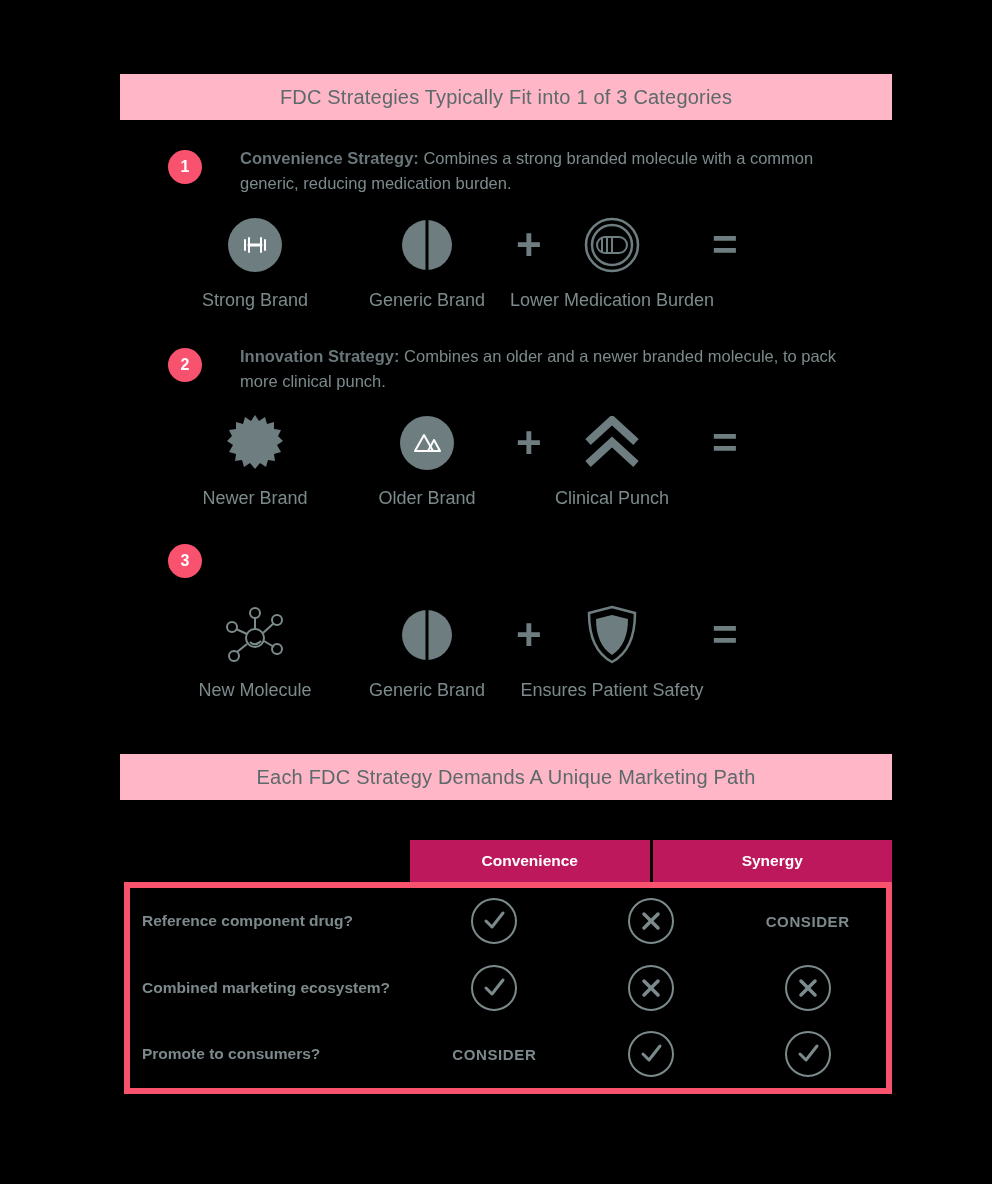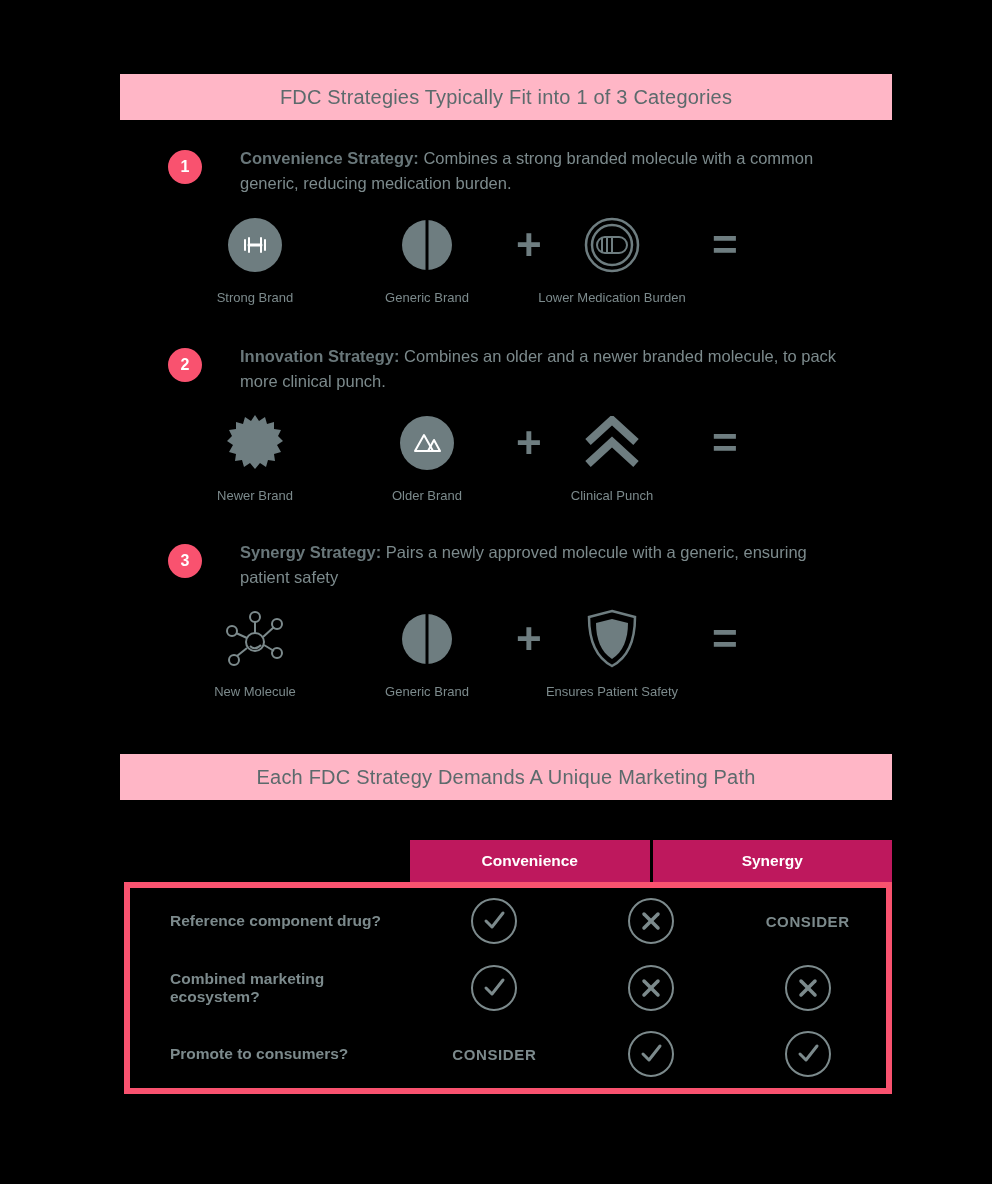--- a/index.html
+++ b/index.html
@@ -49,21 +49,21 @@
 
   
   .equation {
     position: relative;
     margin-top: 18px;
     height: 110px;
   }
   .eq-item { position: absolute; top: 0; text-align: center; }
   .eq-icon { height: 62px; display: flex; align-items: center; justify-content: center; }
   .eq-label {
-    margin-top: 14px; color: #7C8A8C; font-size: 13px; white-space: nowrap;
+    margin-top: 14px; color: #7C8A8C; font-size: 18px; white-space: nowrap;
   }
   .eq-op {
     position: absolute; top: 8px;
     color: #6E7D80; font-size: 44px; font-weight: 600; line-height: 46px;
   }
 
   
   .slot-a  { left: 135px; width: 160px; margin-left: -80px; }
   .slot-op1{ left: 396px; }
   .slot-b  { left: 307px; width: 200px; margin-left: -100px; }
@@ -88,21 +88,21 @@
   .tab + .tab { margin-left: 3px; }
 
   #matrix {
     position: absolute; left: 124px; top: 882px;
     width: 768px; height: 212px;
     border: 6px solid #F9526F;
     background: #000;
   }
   .mrow { display: flex; align-items: center; height: 66.6px; }
   .mrow .q {
-    width: 286px; padding-left: 40px;
+    width: 286px; padding-left: 12px;
     color: #7C8A8C; font-size: 15.5px; font-weight: 700;
   }
   .mcell {
     flex: 1; display: flex; align-items: center; justify-content: center;
     color: #7C8A8C; font-size: 15px; font-weight: 700; letter-spacing: .6px;
   }
   .ring {
     width: 46px; height: 46px; border-radius: 50%;
     border: 2.5px solid #7C8A8C;
     display: flex; align-items: center; justify-content: center;
@@ -223,23 +223,20 @@
           </svg>
         </div>
         <div class="eq-label">Clinical Punch</div>
       </div>
     </div>
   </div>
 
   <div class="strategy" id="strategy-3">
     <div class="strat-head">
       <div class="badge">3</div>
-      <div class="strat-text">
-        <b>Synergy Strategy:</b><span> Pairs a newly approved molecule with a generic, ensuring patient safety</span>
-      </div>
     </div>
     <div class="equation">
 
       <div class="eq-item slot-a">
         <div class="eq-icon">
           <svg width="62" height="58" viewBox="0 0 62 58">
             <g stroke="#7C8A8C" stroke-width="2" fill="none">
               <circle cx="31" cy="32" r="9"></circle>
               <line x1="31" y1="23" x2="31" y2="11"></line>
               <line x1="23" y1="28" x2="12" y2="23"></line>

